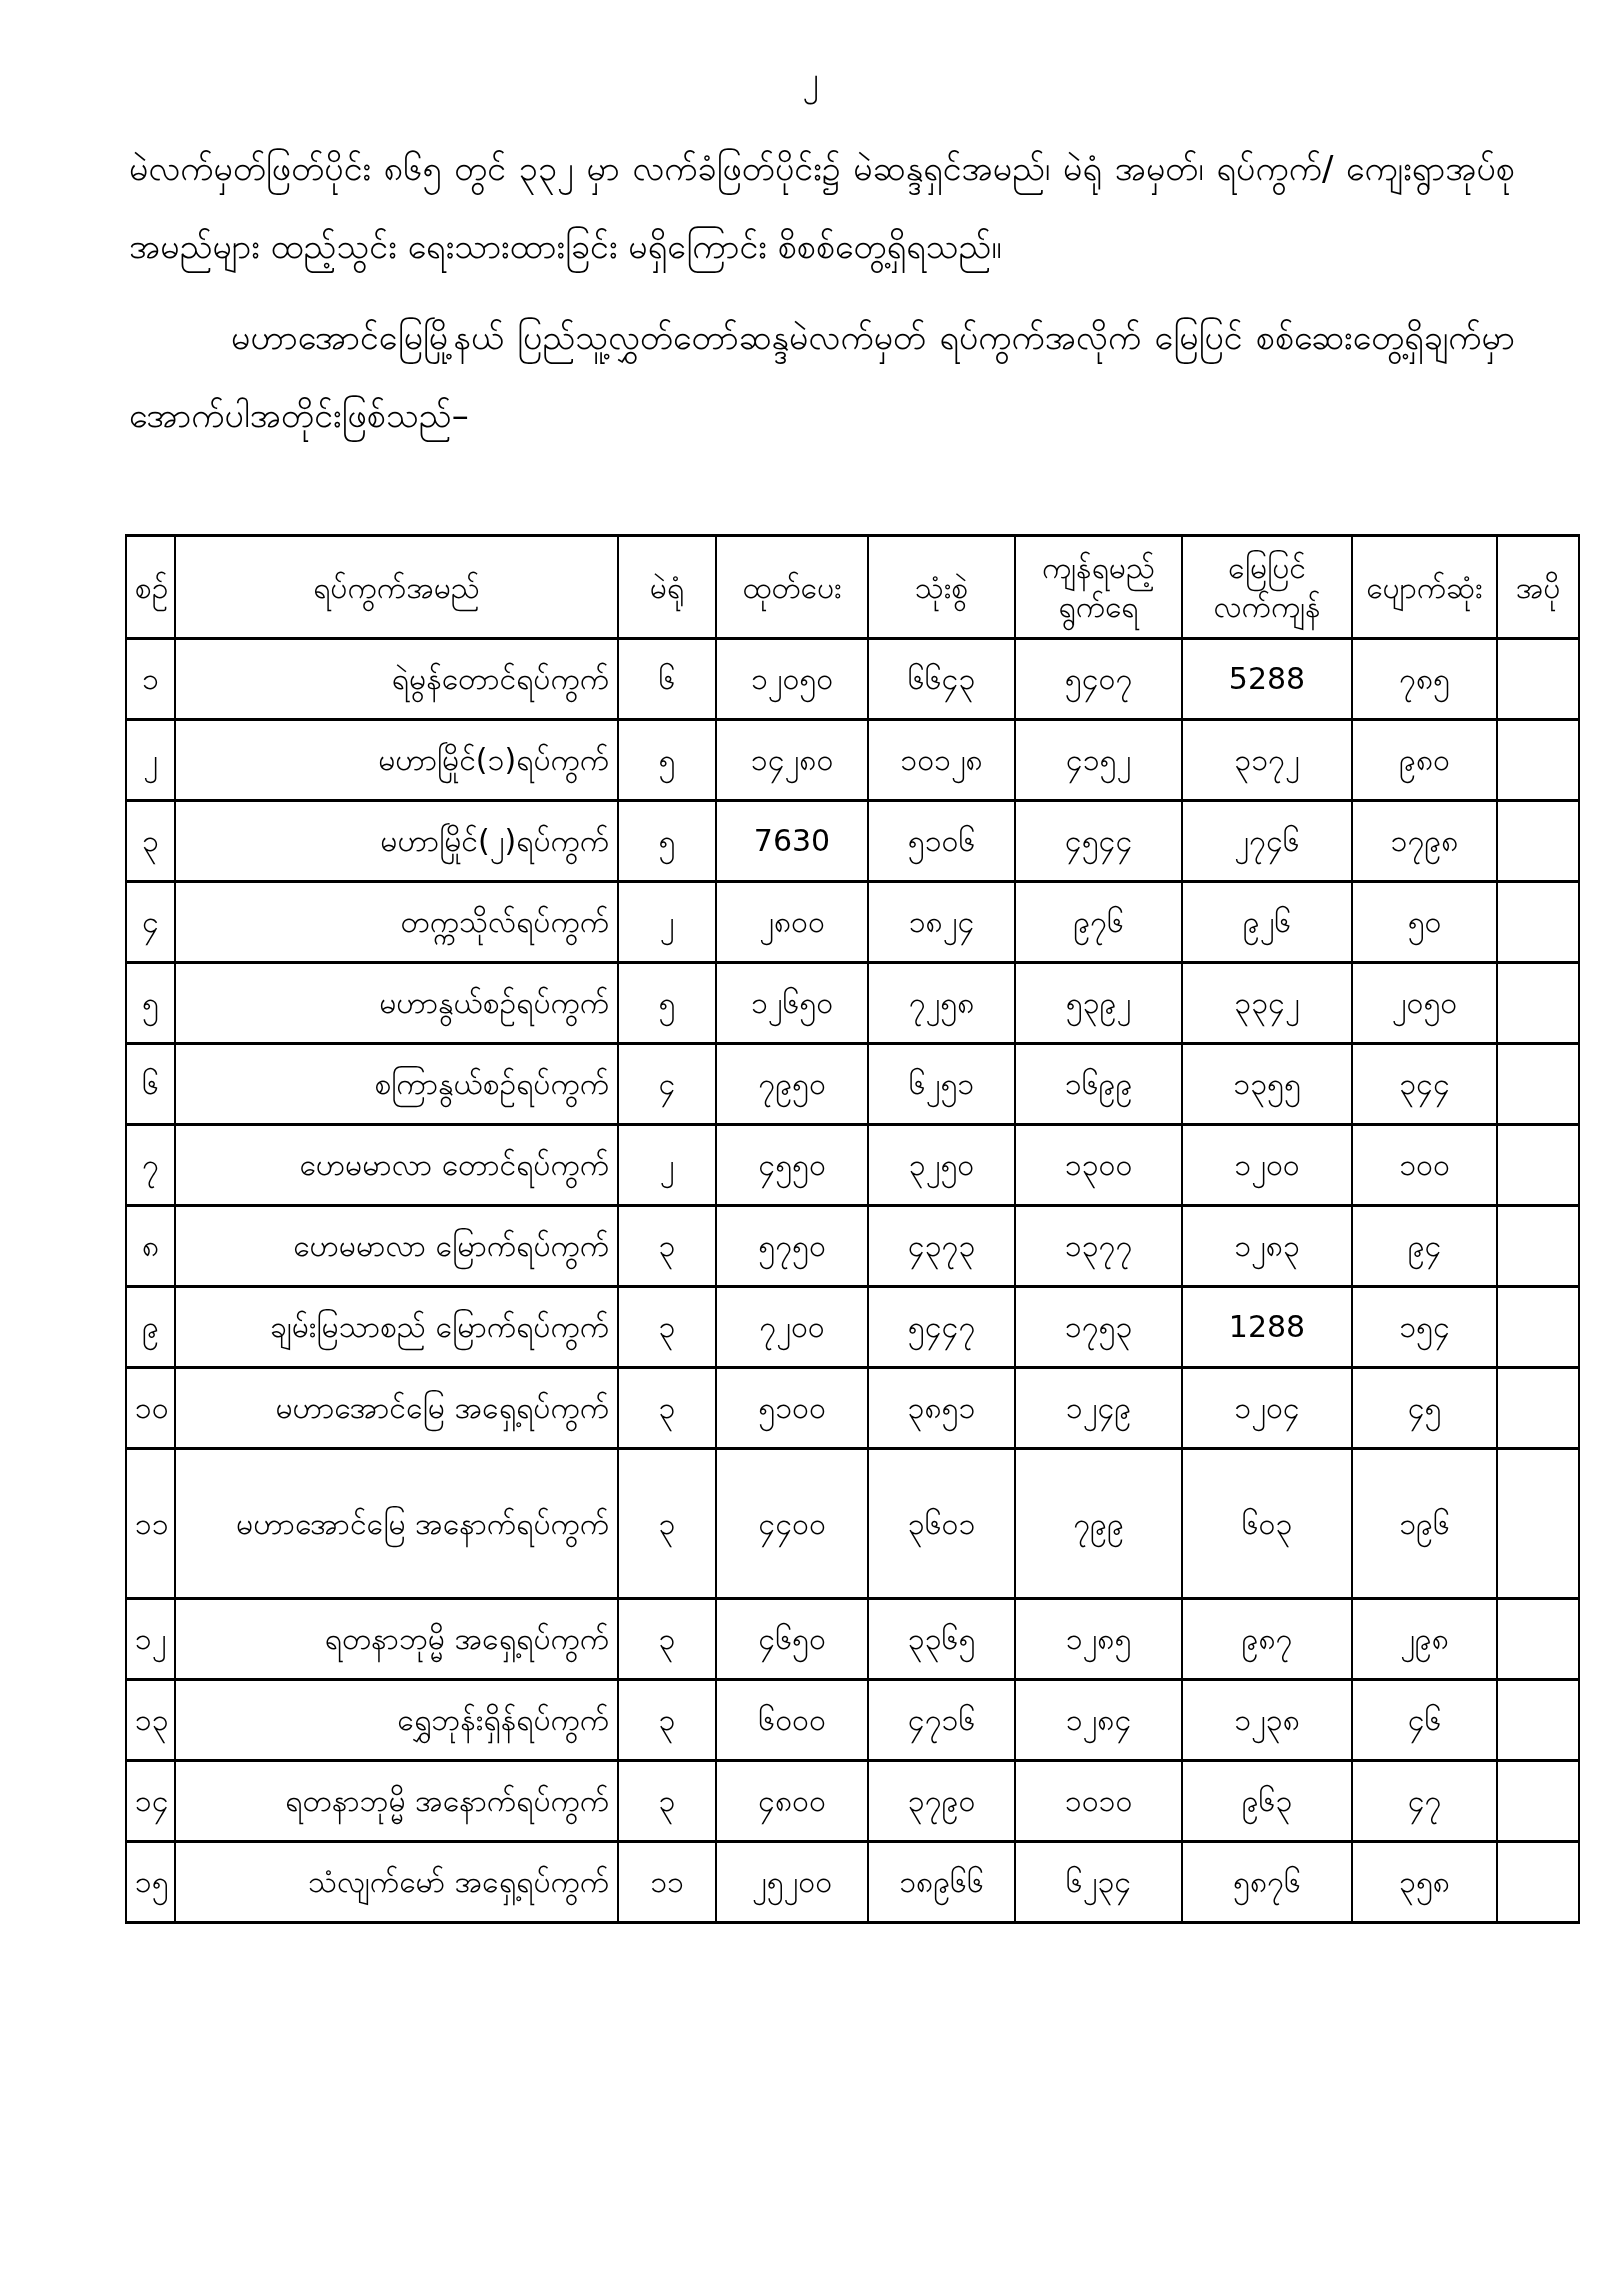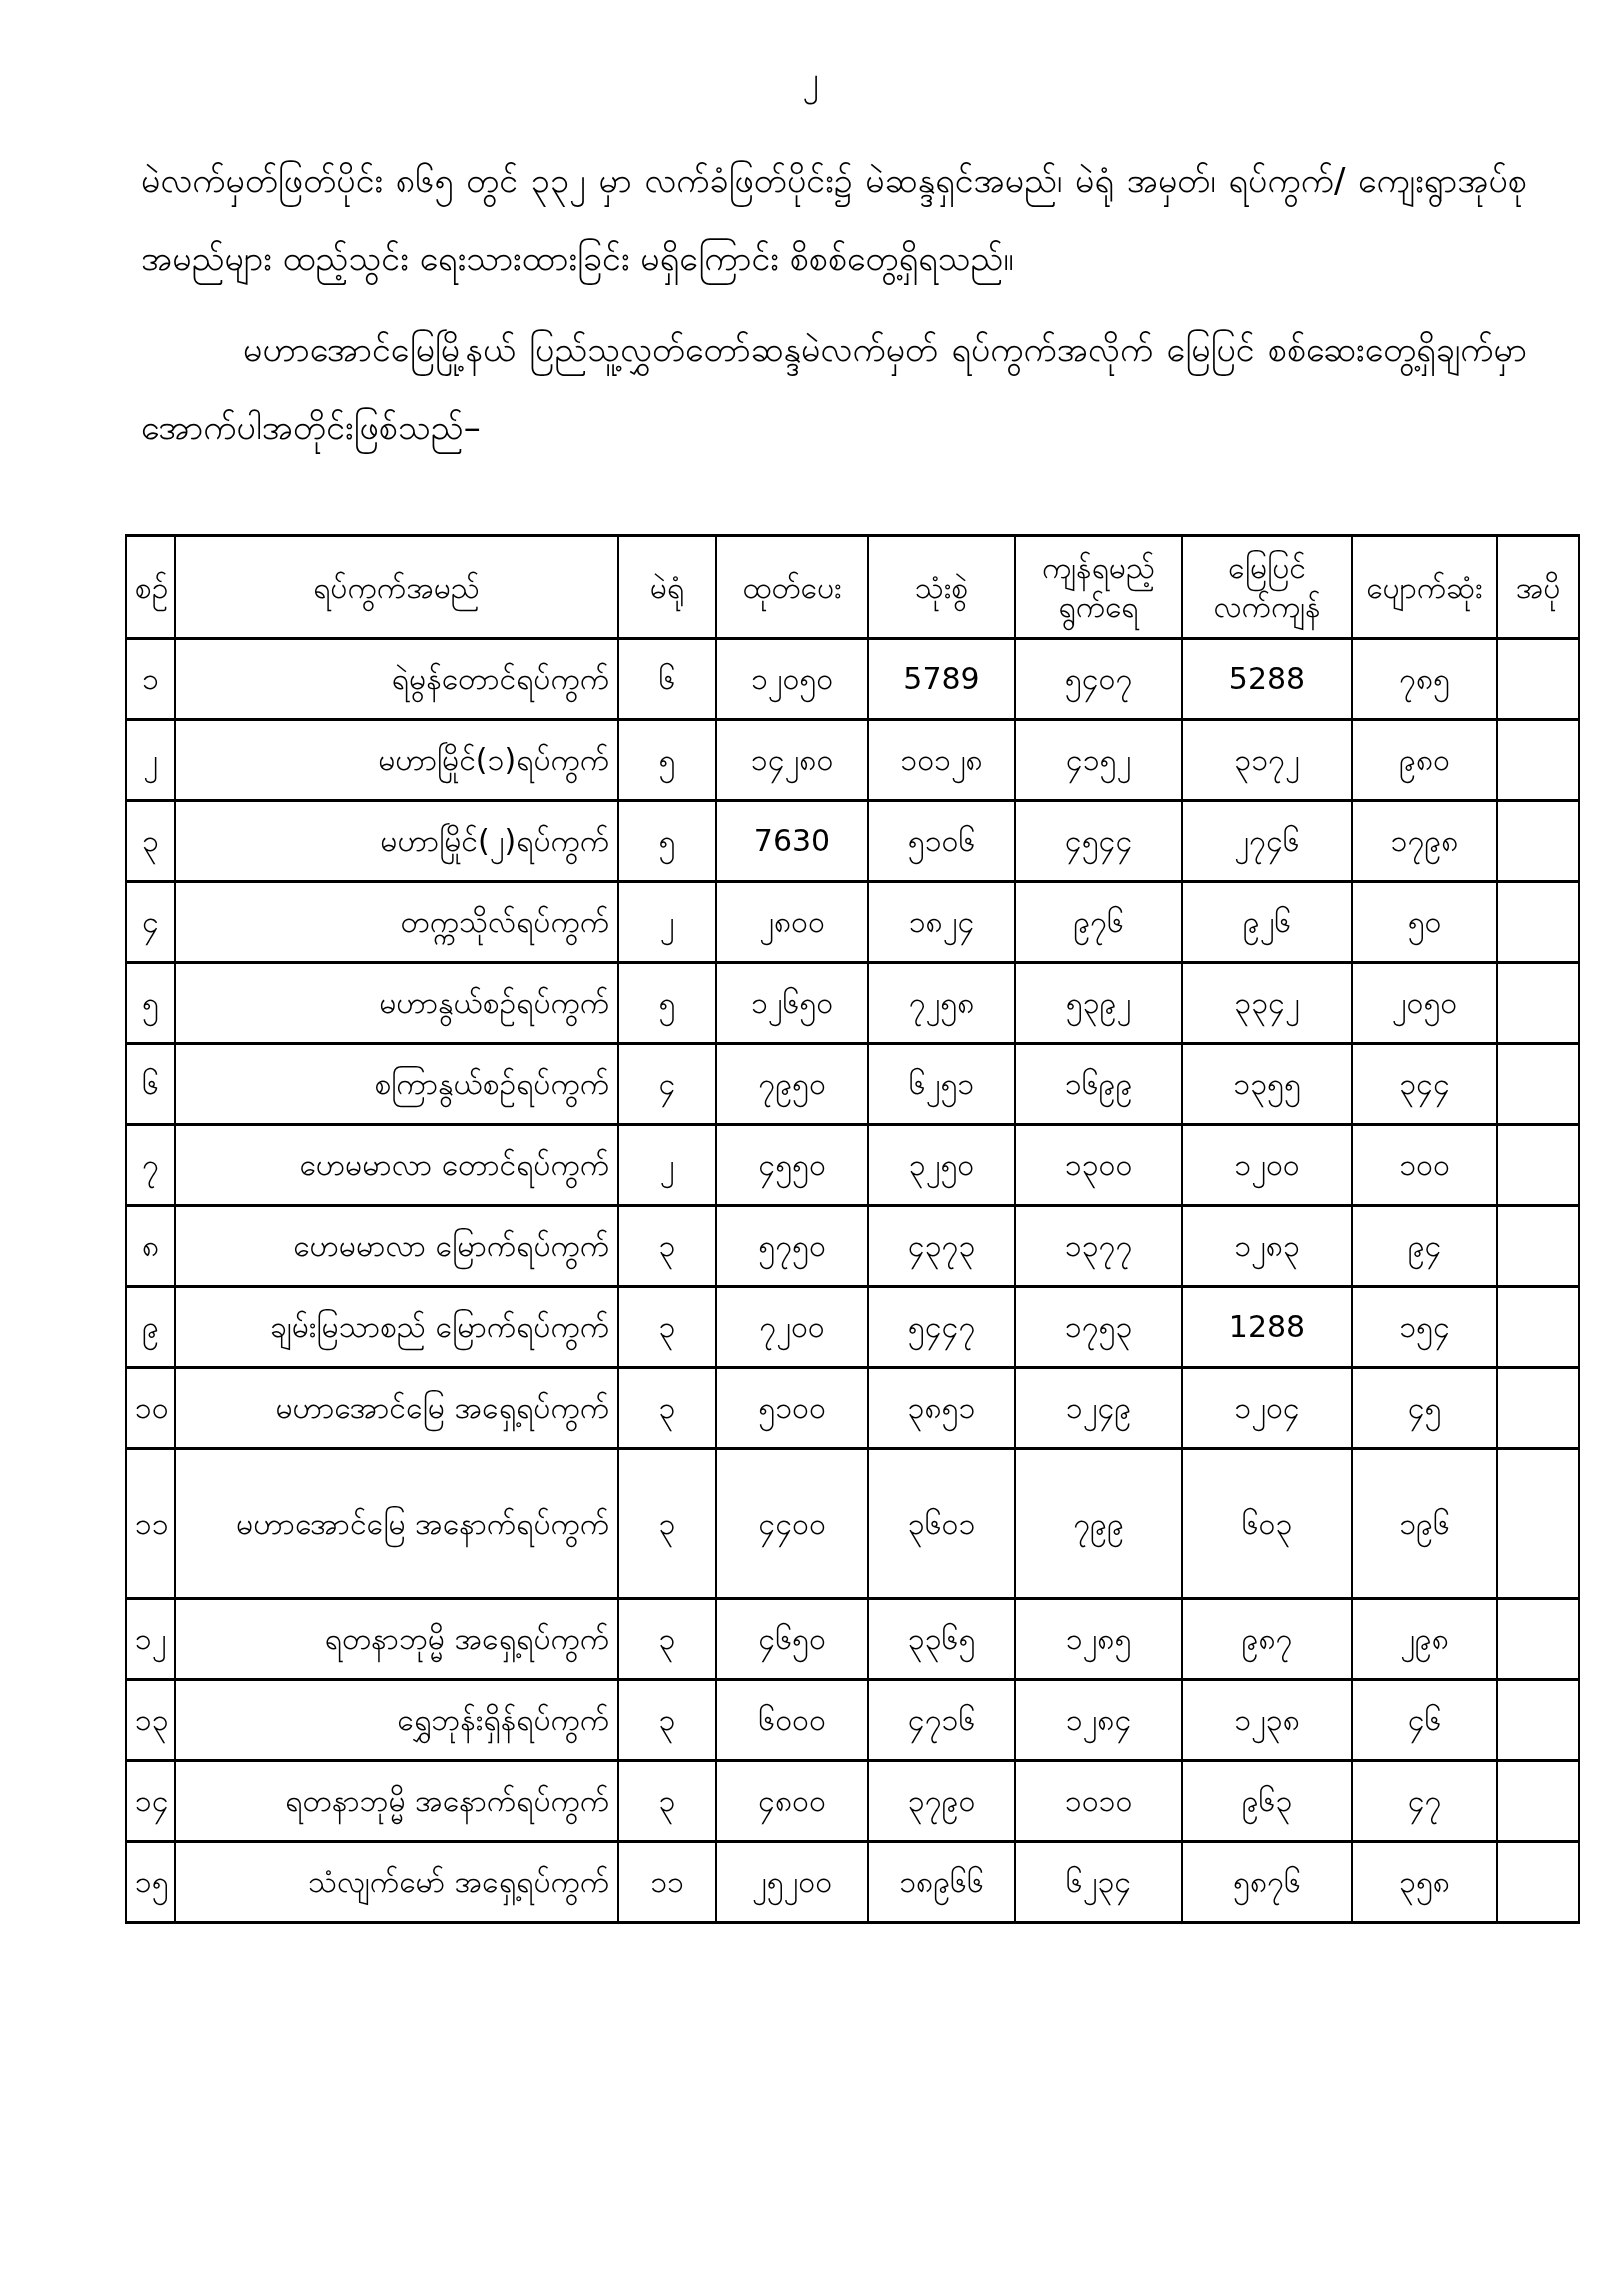--- a/index.html
+++ b/index.html
@@ -13,21 +13,21 @@
 
   .page-number {
     position:absolute; top:57px; left:0; width:1621px;
     text-align:center; font-size:33px;
   }
 
   .para {
     position:absolute; left:125px; width:1386px;
     font-size:34px; line-height:78px;
     text-align:justify; text-justify:inter-word;
-    margin:16px;
+    margin:4px;
   }
   .para-1 { top:125px; }
   .para-2 { top:294px; text-indent:102px; }
 
   table.ballot {
     position:absolute; left:125px; top:534px;
     width:1453px;
     border-collapse:collapse; table-layout:fixed;
     font-size:30px;
   }
@@ -97,21 +97,21 @@
           <th>ပျောက်ဆုံး</th>
           <th>အပို</th>
         </tr>
     </thead>
     <tbody id="table-body">
         <tr>
           <td class="c0">၁</td>
           <td class="c1">ရဲမွန်တောင်ရပ်ကွက်</td>
           <td class="c2">၆</td>
           <td class="c3">၁၂၀၅၀</td>
-          <td class="c4">5789</td>
+          <td class="c4">၆၆၄၃</td>
           <td class="c5">၅၄၀၇</td>
           <td class="c6">5288</td>
           <td class="c7">၇၈၅</td>
           <td class="c8"></td>
         </tr>
         <tr>
           <td class="c0">၂</td>
           <td class="c1">မဟာမြိုင်(၁)ရပ်ကွက်</td>
           <td class="c2">၅</td>
           <td class="c3">၁၄၂၈၀</td>

